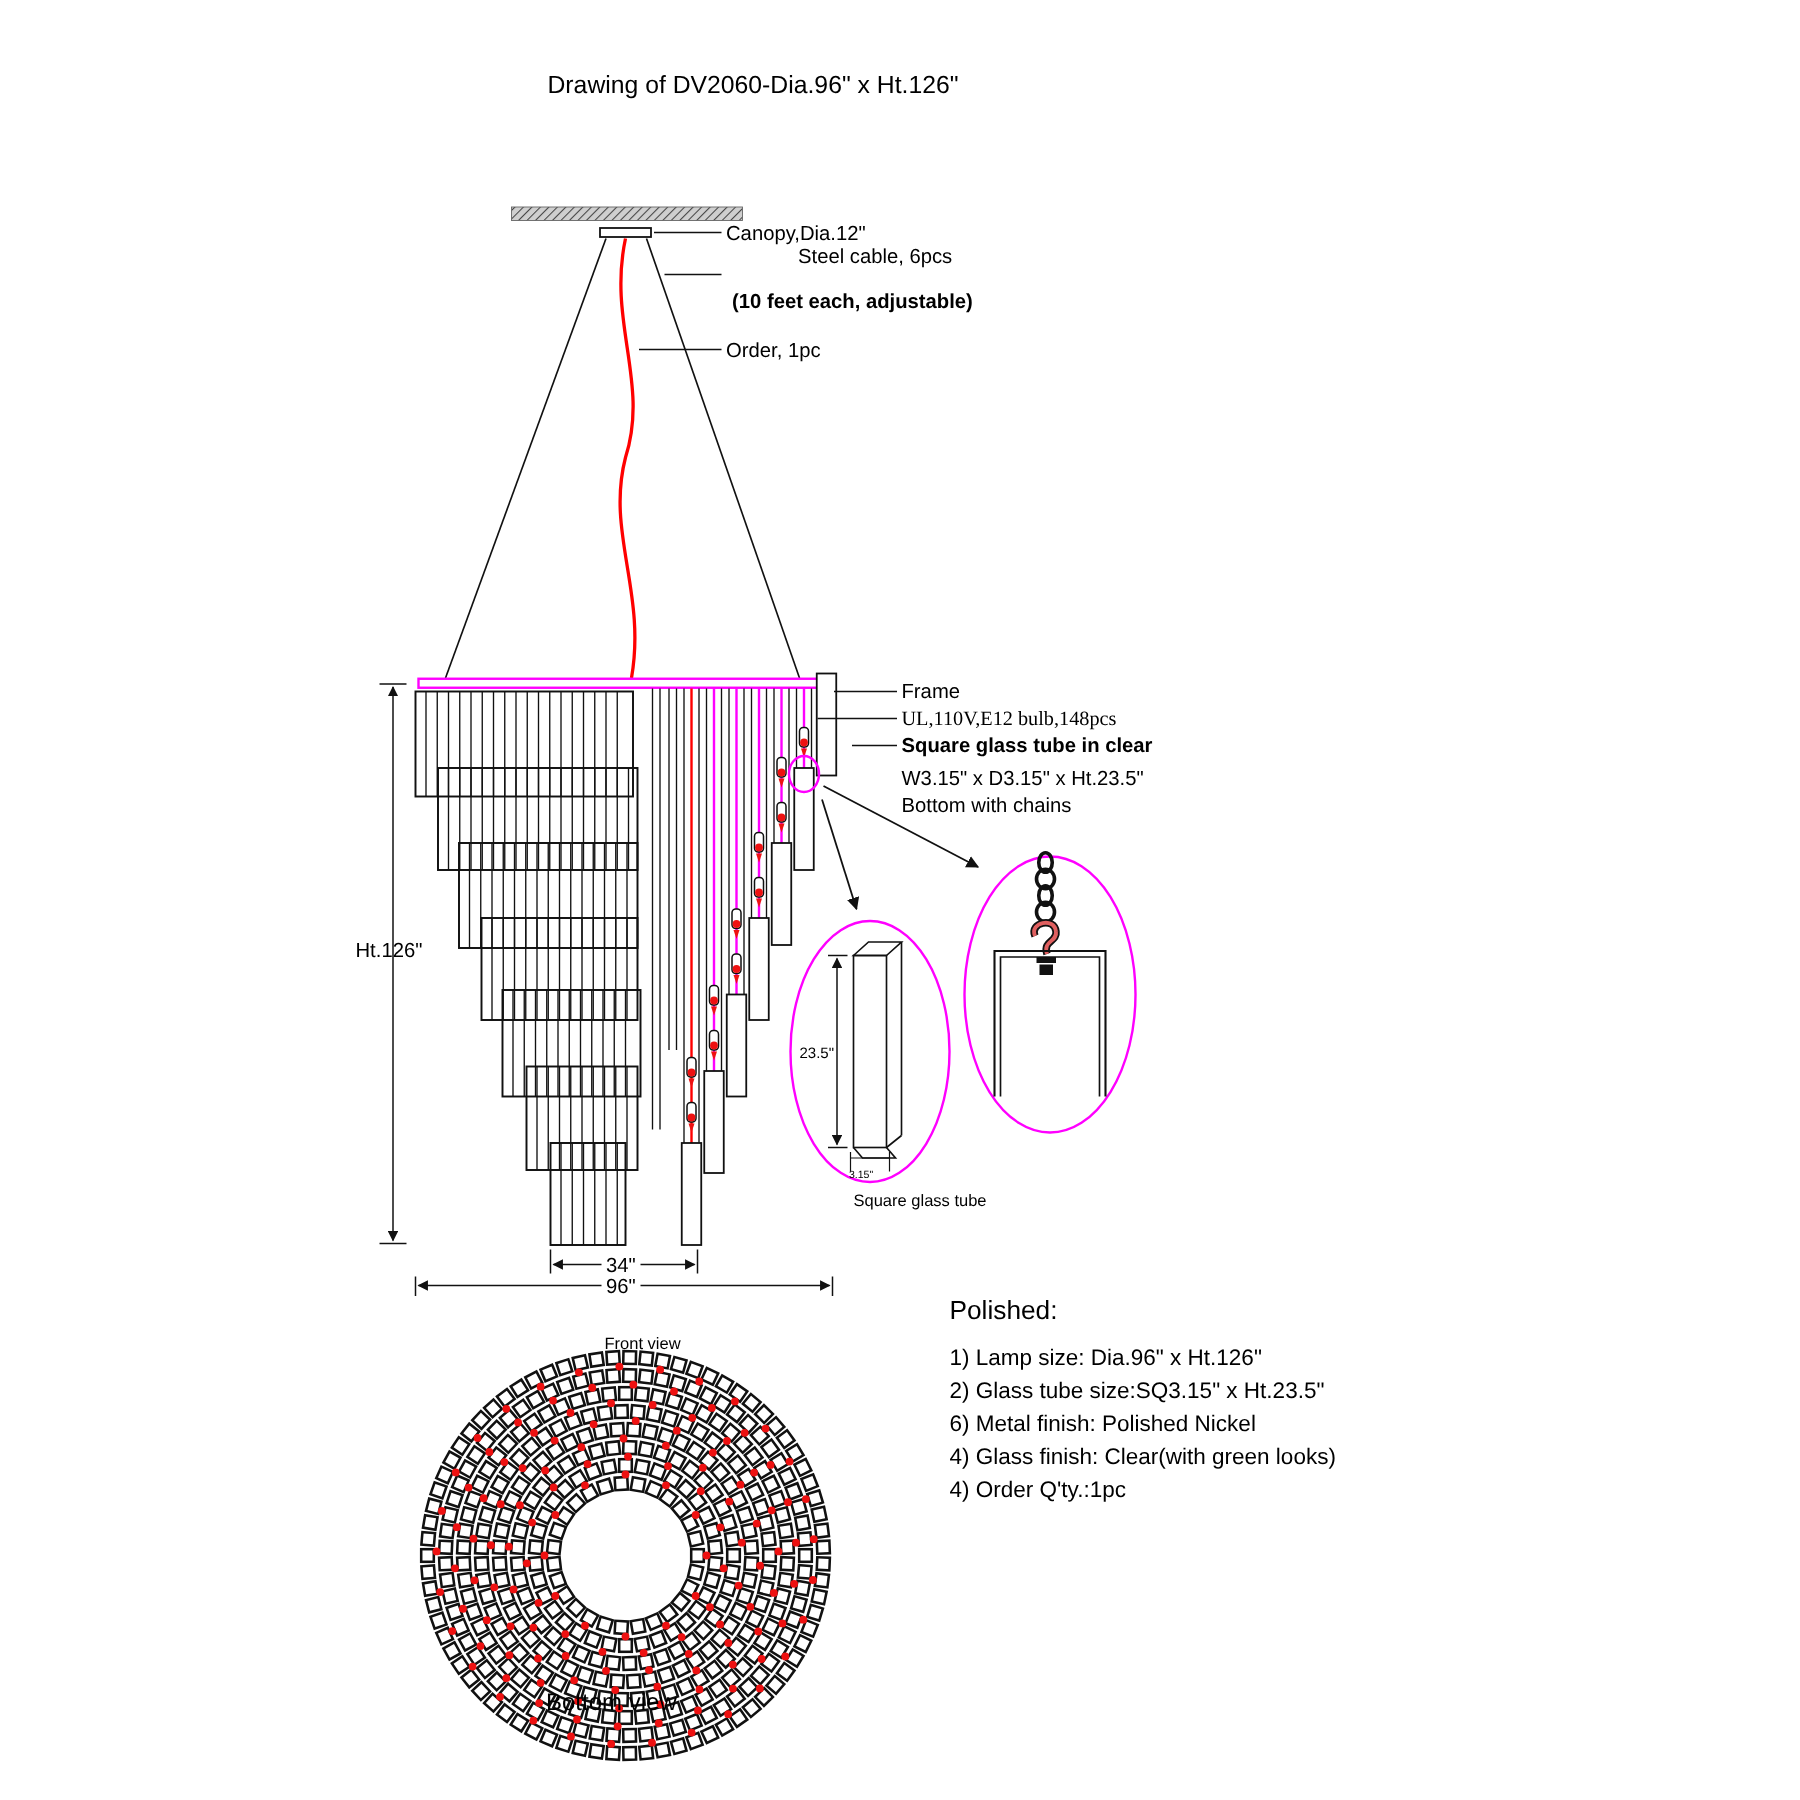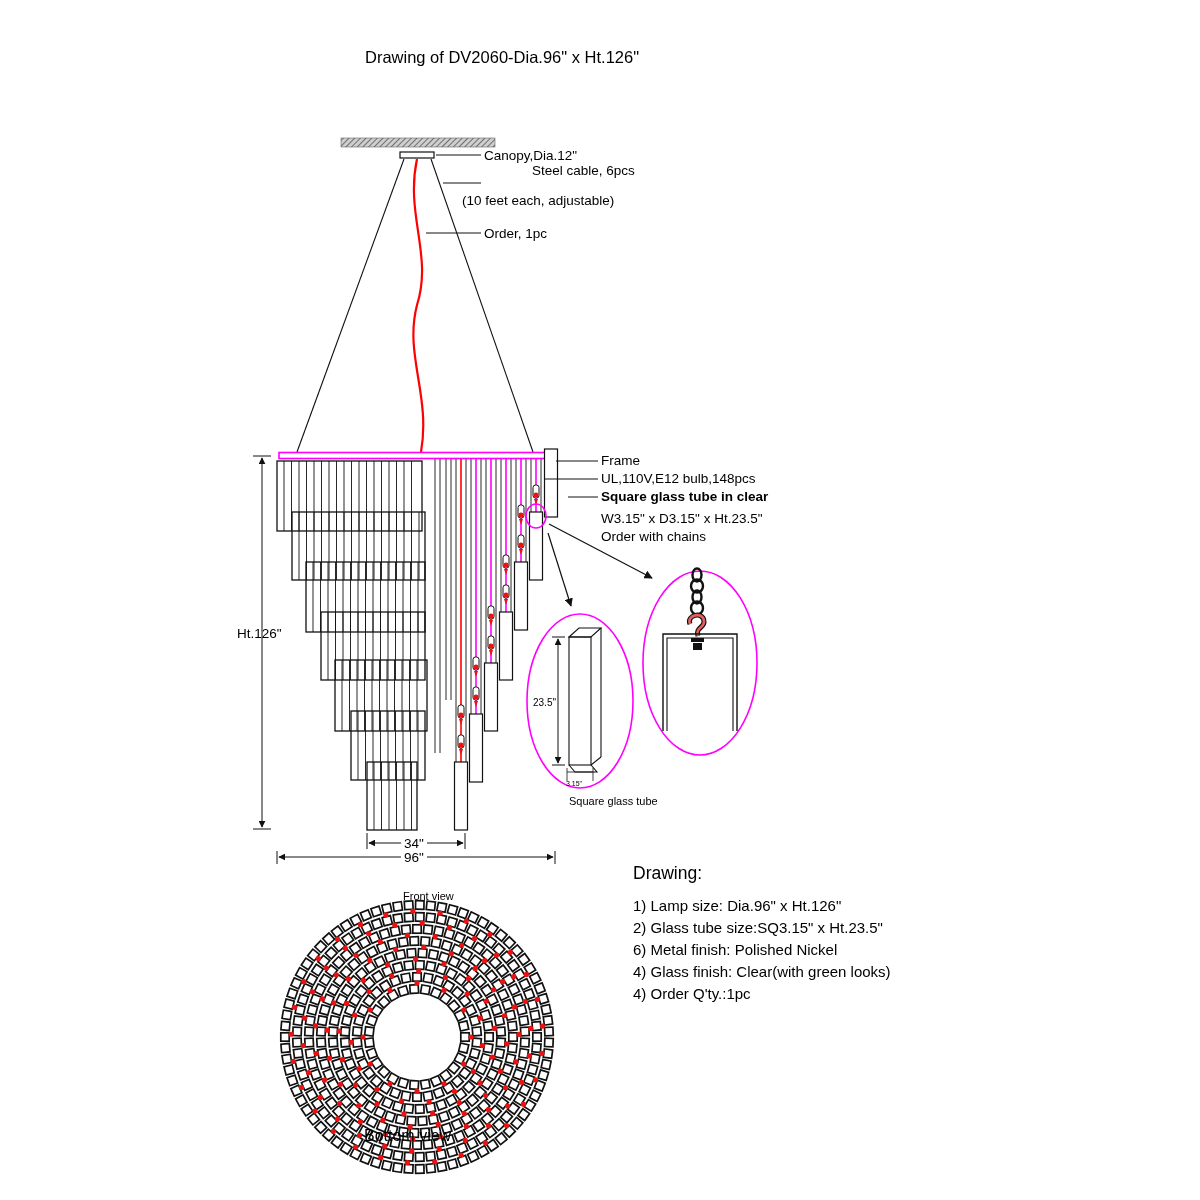--- a/index.html
+++ b/index.html
@@ -844,41 +844,41 @@
         <circle cx="541.9365484715512" cy="1053.3358151316588" r="2.6" fill="#ee1111"></circle>
         <circle cx="535.503884026728" cy="1079.8115576752332" r="2.6" fill="#ee1111"></circle>
         <circle cx="523.5301096724222" cy="1104.2854793635424" r="2.6" fill="#ee1111"></circle>
       </g>
     </svg>
 
   <div class="lbl title" style="left:365px;top:50px;">Drawing of DV2060-Dia.96" x Ht.126"</div>
 
   <div class="lbl" style="left:484px;top:148px;">Canopy,Dia.12"</div>
   <div class="lbl" style="left:484px;top:163px;margin-left:48px;">Steel cable, 6pcs</div>
-  <div class="lbl" style="left:462px;top:193px;">(10 feet each, adjustable)</div>
+  <div class="lbl" style="left:488px;top:193px;font-weight:bold;">(10 feet each, adjustable)</div>
   <div class="lbl" style="left:484px;top:226px;">Order, 1pc</div>
 
   <div class="lbl" style="left:601px;top:453px;text-align:right;">Frame</div>
-  <div class="lbl" style="left:601px;top:471px;">UL,110V,E12 bulb,148pcs</div>
+  <div class="lbl" style="left:601px;top:471px;font-family:Liberation Serif, serif;">UL,110V,E12 bulb,148pcs</div>
   <div class="lbl" style="left:601px;top:489px;font-weight:bold;">Square glass tube in clear</div>
   <div class="lbl" style="left:601px;top:511px;">W3.15" x D3.15" x Ht.23.5"</div>
-  <div class="lbl" style="left:601px;top:529px;">Order with chains</div>
+  <div class="lbl" style="left:601px;top:529px;">Bottom with chains</div>
 
   <div class="lbl" style="left:237px;top:626px;">Ht.126"</div>
   <div class="lbl dimlbl" style="left:401px;top:836px;">34"</div>
   <div class="lbl dimlbl" style="left:401px;top:850px;">96"</div>
   <div class="lbl caption" style="left:403px;top:865px;margin-top:24px;">Front view</div>
 
   <div class="lbl small" style="left:533px;top:695px;">23.5"</div>
   <div class="lbl tiny" style="left:566px;top:776px;">3.15"</div>
   <div class="lbl caption" style="left:569px;top:794px;">Square glass tube</div>
 
   <div class="lbl caption" style="left:364px;top:1128px;font-size:16px;">Bottom view</div>
 
-  <div class="lbl notes-head" style="left:633px;top:866px;">Drawing:</div>
+  <div class="lbl notes-head" style="left:633px;top:866px;">Polished:</div>
   <div class="notes">
     <span class="note-item">1) Lamp size: Dia.96" x Ht.126"</span>
     <span class="note-item">2) Glass tube size:SQ3.15" x Ht.23.5"</span>
     <span class="note-item">6) Metal finish: Polished Nickel</span>
     <span class="note-item">4) Glass finish: Clear(with green looks)</span>
     <span class="note-item">4) Order Q'ty.:1pc</span>
   </div>
 </div>
 
 </body></html>

